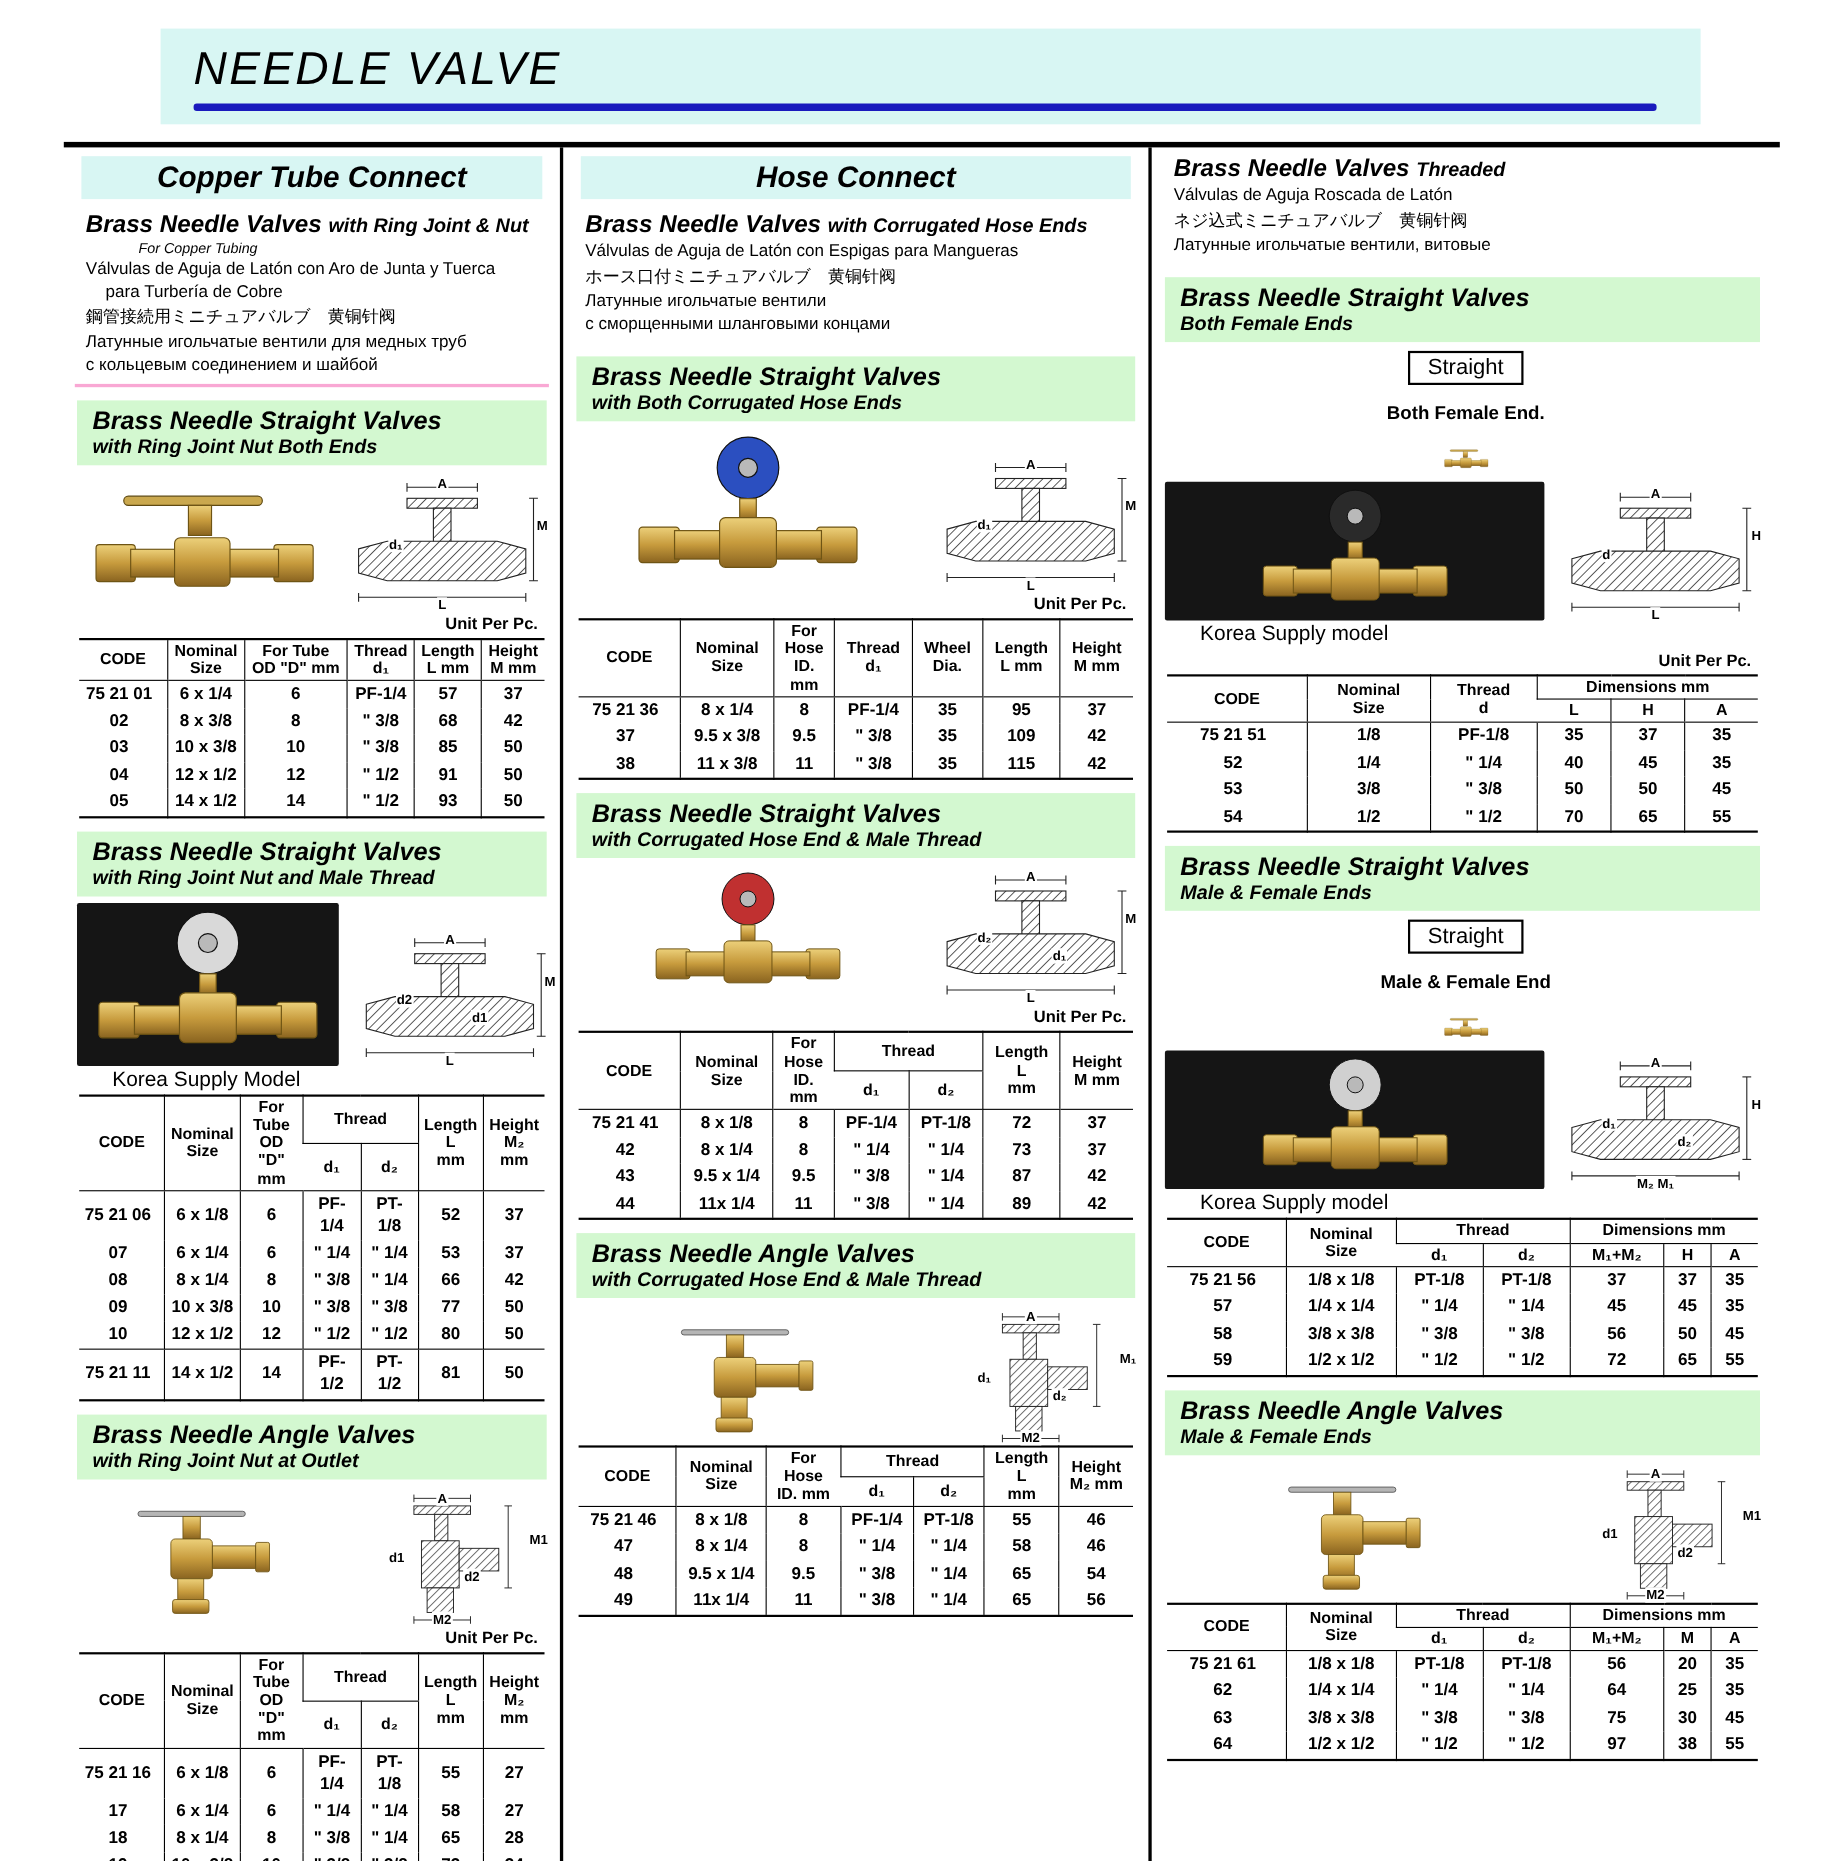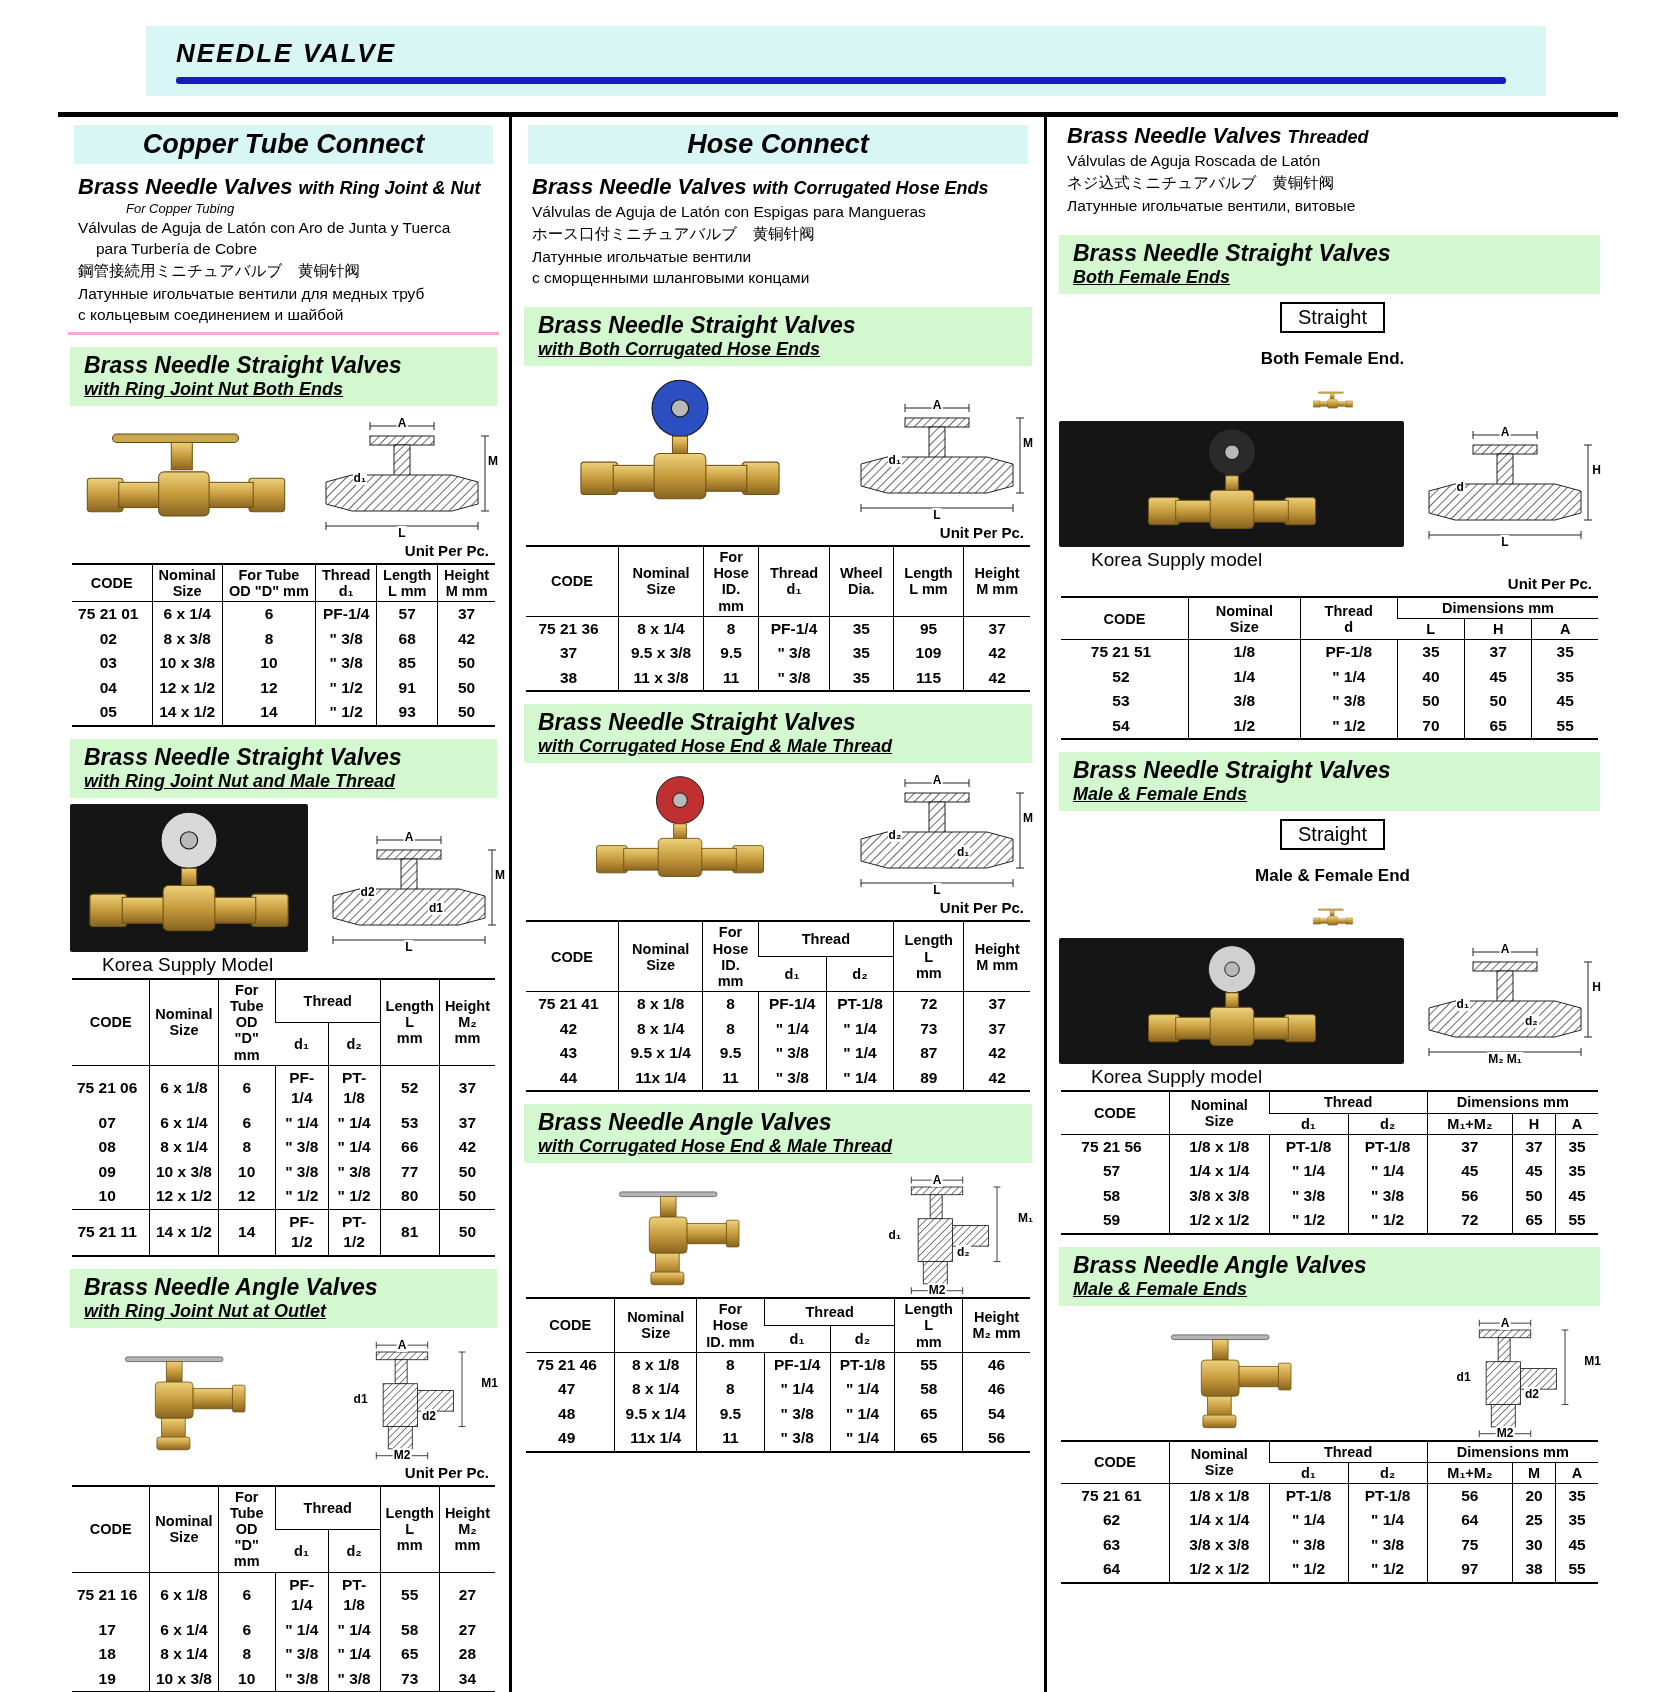--- a/index.html
+++ b/index.html
@@ -5,21 +5,21 @@
   * { margin:0; padding:0; box-sizing:border-box; }
   html,body { background:#ffffff; }
   body {
     width:1676px; height:1692px; overflow:hidden; position:relative;
     font-family:"Liberation Sans", sans-serif; color:#000;
   }
   .sheet { position:absolute; left:58px; top:0; width:1560px; }
 
   
   .masthead { margin:26px 0 0 88px; width:1400px; background:var(--header-bg,#d8f6f3); padding:12px 0 12px 30px; }
-  .masthead .title { font-size:26px; font-weight:bold; font-style:italic; letter-spacing:2px; }
+  .masthead .title { font-size:42px; font-weight:normal; font-style:italic; letter-spacing:2px; }
   .masthead .rule { height:7px; width:1330px; background:var(--underline,#1a1abd); margin-top:8px; border-radius:3px; }
 
   
   .cols {
     margin-top:16px; border-top:5px solid #000; border-bottom:5px solid #000;
     display:grid; grid-template-columns:451px 535px 568px;
   }
   .col { padding:4px 10px 12px; }
   .col + .col { border-left:3px solid #000; }
   .col-title {
@@ -33,21 +33,21 @@
   .ih  { font-size:22px; font-weight:bold; font-style:italic; }
   .ih .ih-small { font-size:18px; }
   .ih2 { font-size:13px; font-weight:normal; font-style:italic; margin-top:1px;margin-left:48px; }
   .il  { font-size:15.5px; margin-top:3px; }
   .il.indent { padding-left:18px; }
 
   
   .sec { margin-top:12px; }
   .sec-head { background:var(--section-bg,#d3f8d0); padding:5px 10px 6px 14px; margin:0 2px; }
   .sh1 { font-size:23px; font-weight:bold; font-style:italic; }
-  .sh2 { font-size:18px; font-weight:bold; font-style:italic;text-decoration:underline; }
+  .sh2 { font-size:18px; font-weight:bold; font-style:italic; }
 
   .badge-row { display:flex; align-items:center; gap:16px; margin:8px 4px 2px 10px;flex-direction:column; }
   .badge { border:2px solid #000; background:#fff; font-size:20px; padding:2px 16px; }
   .badge-side { font-size:17px; font-weight:bold; }
   .badge-row svg { width:42px; height:30px; }
 
   .figures { display:flex; align-items:flex-end; justify-content:space-between; gap:6px; margin:6px 2px 2px; }
   .photo { flex:1; display:flex; align-items:center; justify-content:center; padding:4px; min-height:120px; }
   .photo svg { width:210px; height:118px; }
   .photo.tall svg { width:230px; height:140px; }

